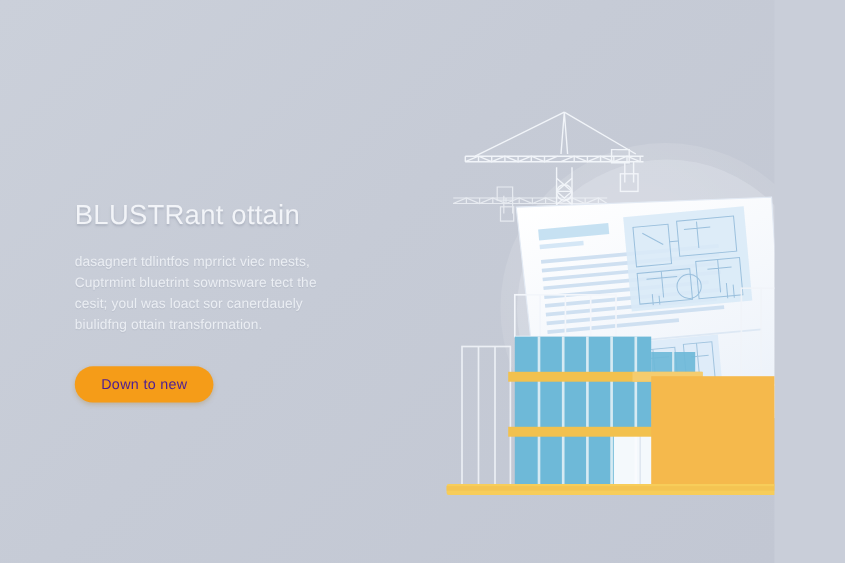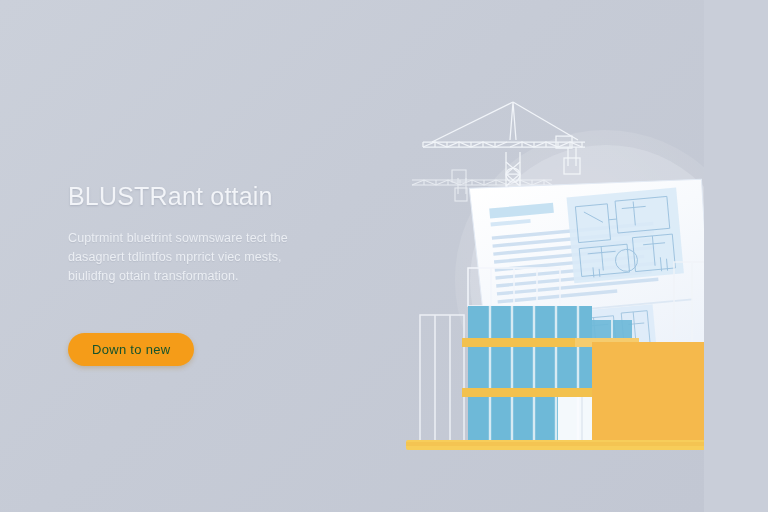--- a/index.html
+++ b/index.html
@@ -35,42 +35,43 @@
     margin:0;font-size:12.5px;line-height:1.52;color:#eef1f6;
     max-width:265px;letter-spacing:.1px;opacity:.93;
     filter:blur(.3px);
     text-shadow:0 1px 1px rgba(130,138,155,.25);
   }
   .body-copy span{display:block;}
   .cta{
     position:absolute;left:68px;top:333px;
     display:inline-flex;align-items:center;justify-content:center;
     height:33px;padding:16px 24px;border:none;border-radius:17px;
-    background:#f59c18;color:#14532d;
+    background:#f59c18;color:#4c1d95;
     font-family:inherit;font-size:13px;letter-spacing:.3px;
     box-shadow:0 2px 5px rgba(160,110,20,.28);
     cursor:pointer;filter:blur(.15px);
   }
   
   .illus{position:absolute;left:380px;top:70px;width:380px;height:390px;}
   .illus svg{display:block;width:100%;height:100%;overflow:visible;}
 </style>
 </head>
 <body>
 
 <div class="stage">
 
   <div class="bg-circle"></div>
   <div class="bg-circle2"></div>
 
   <div class="copy">
     <h1 class="headline">BLUSTRant ottain</h1>
     <p class="body-copy">
+      <span>dasagnert tdlintfos mprrict viec mests,</span>
       <span>Cuptrmint bluetrint sowmsware tect the</span>
-      <span>dasagnert tdlintfos mprrict viec mests,</span>
+      <span>cesit; youl was loact sor canerdauely</span>
       <span>biulidfng ottain transformation.</span>
     </p>
   </div>
 
   <button class="cta">Down to new</button>
 
   <div class="illus">
     <svg viewBox="0 0 380 390" xmlns="http://www.w3.org/2000/svg">
       <defs>
         <linearGradient id="paperGrad" x1="0" y1="0" x2="0.35" y2="1">

